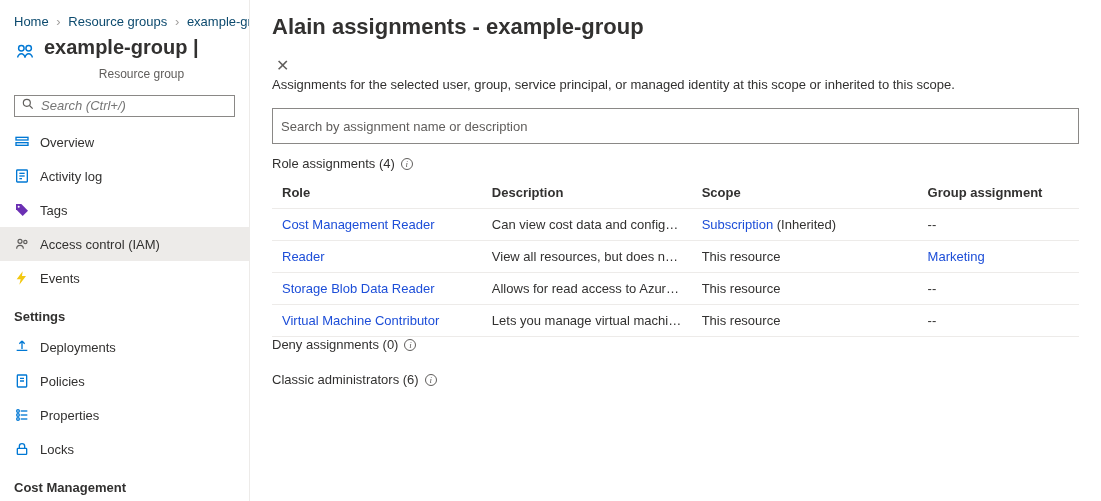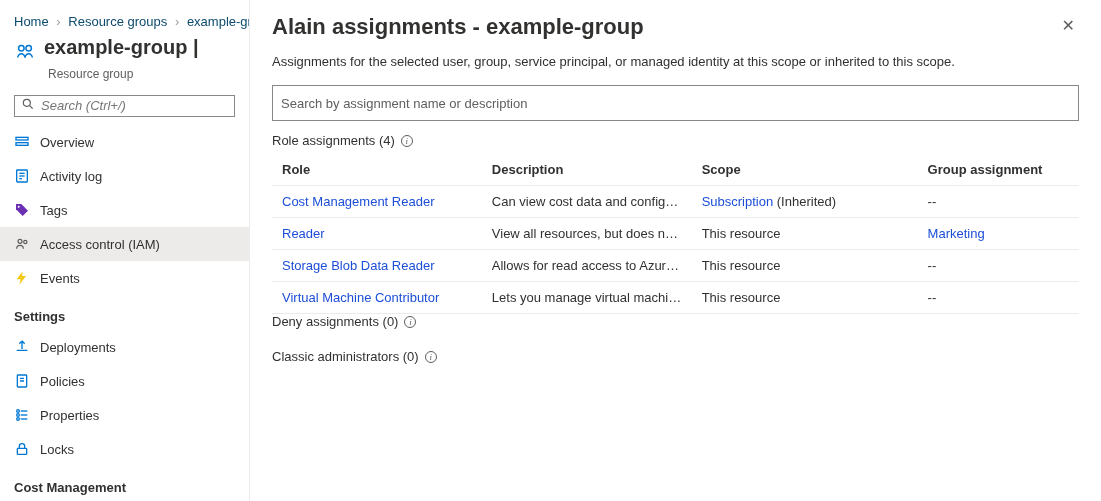--- a/index.html
+++ b/index.html
@@ -42,20 +42,21 @@
   .title-row .title {
     font-size: 20px;
     font-weight: 600;
     white-space: nowrap;
     overflow: hidden;
   }
   .subtitle {
     font-size: 12px;
     color: #605e5c;
     padding: 0 14px 10px 48px;
+    text-align: center;
   }
   .search-box {
     margin: 4px 14px 8px 14px;
     border: 1px solid #8a8886;
     display: flex;
     align-items: center;
     height: 28px;
     padding: 0 6px;
   }
   .search-box input {
@@ -88,20 +89,21 @@
   .main {
     flex: 1;
     padding: 14px 22px;
     position: relative;
     overflow: hidden;
   }
   .panel-head {
     display: flex;
     justify-content: space-between;
     align-items: flex-start;
+    flex-direction: column;
   }
   .panel-title {
     font-size: 22px;
     font-weight: 600;
     margin-bottom: 14px;
   }
   .close-btn {
     font-size: 16px;
     color: #605e5c;
     cursor: pointer;
@@ -346,17 +348,17 @@
       </tr>
     </tbody>
   </table>
 
   <div class="section-label">
     <span>Deny assignments (0)</span>
     <span class="info-icon">i</span>
   </div>
   <div style="height:14px"></div>
   <div class="section-label">
-    <span>Classic administrators (0)</span>
+    <span>Classic administrators (6)</span>
     <span class="info-icon">i</span>
   </div>
 
 </div>
 
 </body></html>

